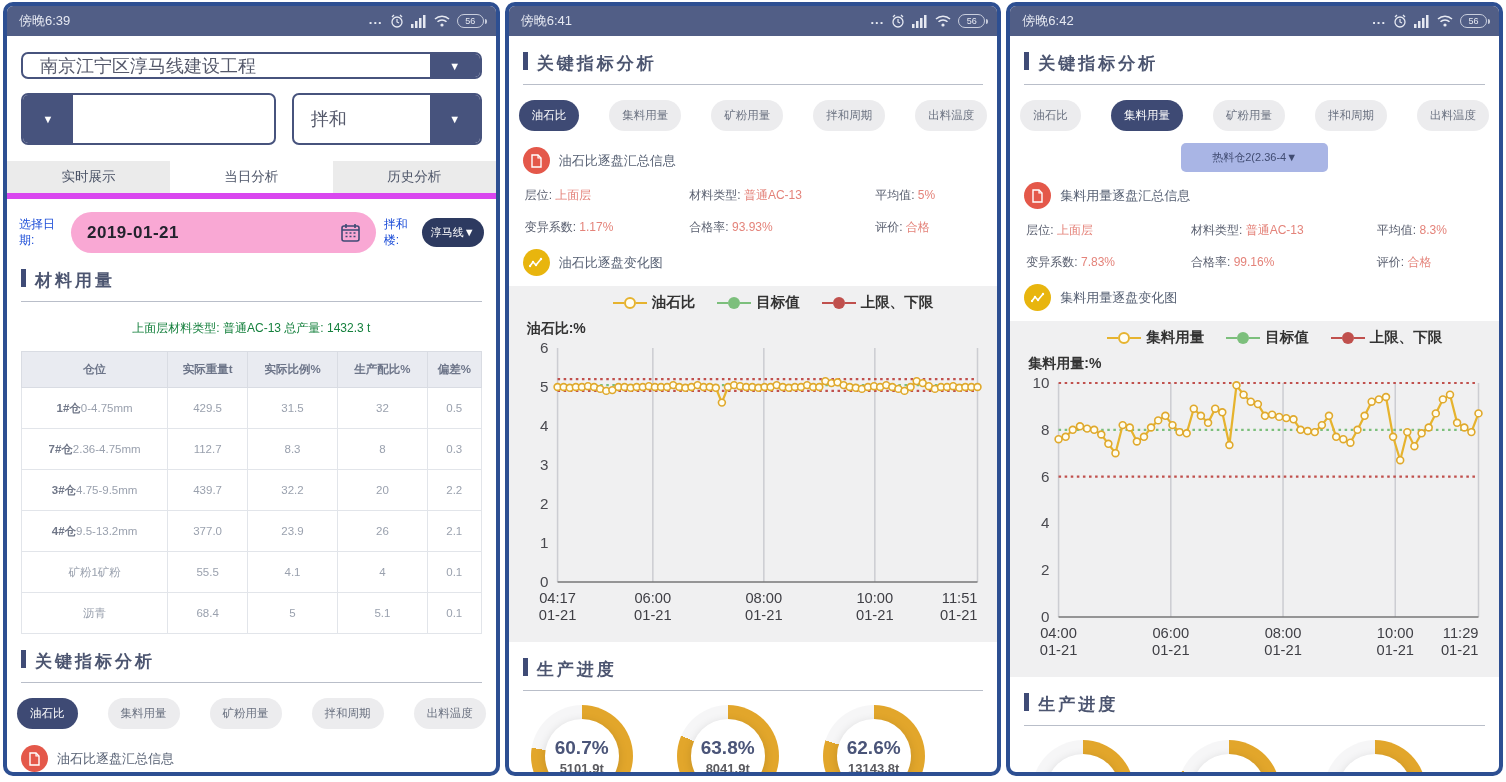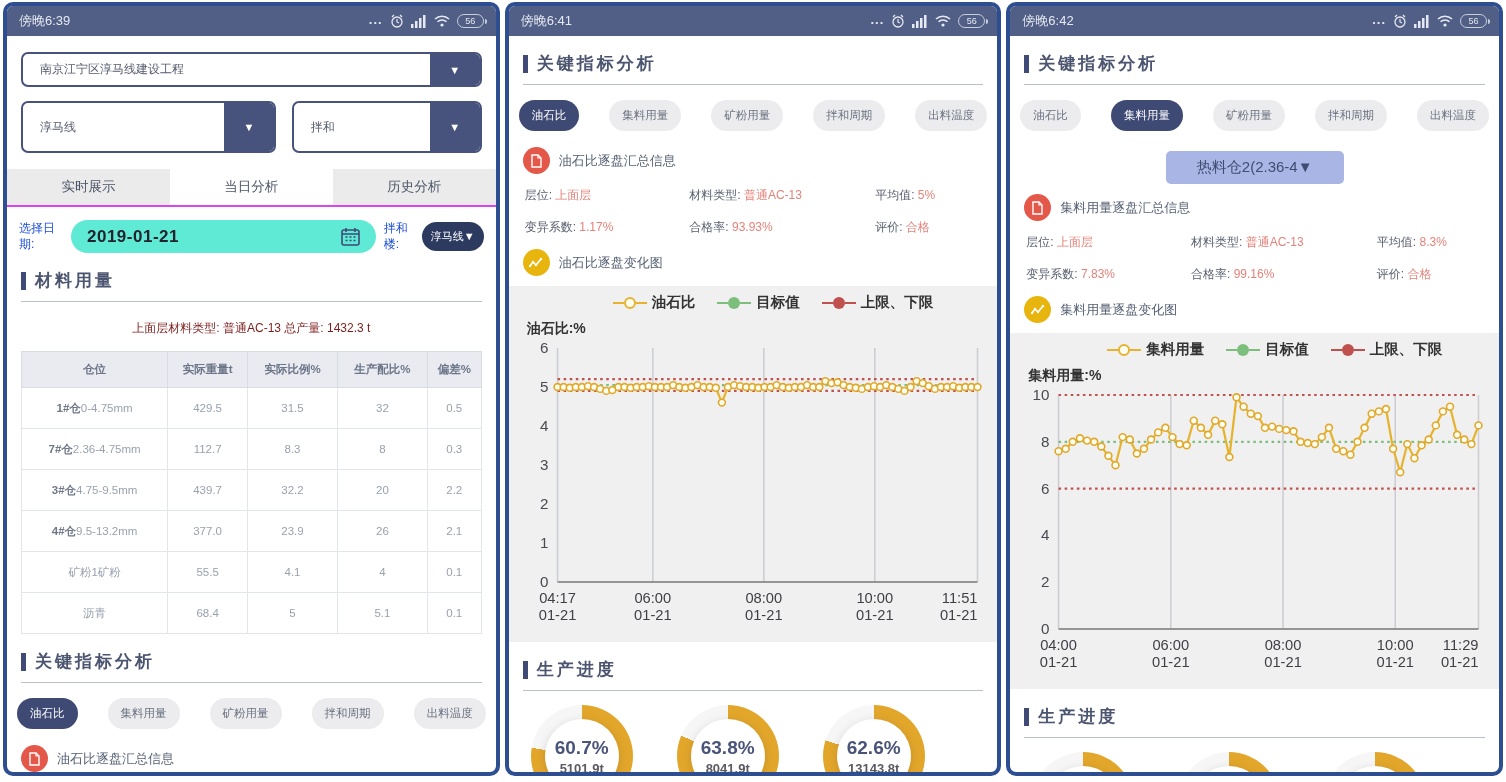--- a/index.html
+++ b/index.html
@@ -9,50 +9,50 @@
 
   
   .statusbar { height:30px; background:#515e86; color:#e6e9f2; display:flex; align-items:center; justify-content:space-between; padding:0 12px; font-size:13px; flex:0 0 auto; }
   .sb-right { display:flex; align-items:center; gap:7px; }
   .sb-dots { letter-spacing:1px; font-weight:700; margin-top:-4px; }
   .battery { border:1px solid #c9cedd; border-radius:7px; width:27px; height:14px; font-size:9px; color:#e6e9f2; display:flex; align-items:center; justify-content:center; position:relative; }
   .battery::after { content:""; position:absolute; right:-4px; top:4px; width:2px; height:5px; background:#c9cedd; border-radius:0 2px 2px 0; }
 
   
   .sel { border:2px solid #47537d; border-radius:7px; display:flex; background:#fff; overflow:hidden; }
-  .sel .val { flex:1; display:flex; align-items:center; padding-left:17px; font-size:12px; color:#55596b; white-space:nowrap; }
+  .sel .val { flex:1; display:flex; align-items:center; padding-left:17px; font-size:18px; color:#55596b; white-space:nowrap; }
   .sel .dd { width:50px; background:#47537d; color:#fff; display:flex; align-items:center; justify-content:center; font-size:11px; flex:0 0 auto; }
   .proj-sel { margin:16px 14px 0; height:58px; }
   .row2 { display:flex; gap:16px; margin:14px 14px 0; }
   .row2 .sel { height:52px; }
   .sel-line { flex:1.35; }
   .sel-mix { flex:1; }
 
   
-  .tabs { display:flex; margin-top:16px; background:#ebebeb; border-bottom:2px solid #d946ef; height:38px; flex:0 0 auto; }
+  .tabs { display:flex; margin-top:16px; background:#ebebeb; border-bottom:6px solid #d946ef; height:38px; flex:0 0 auto; }
   .tab { flex:1; display:flex; align-items:center; justify-content:center; font-size:13.5px; color:#4d5568; cursor:default; }
   .tab.active { background:#fff; }
 
   
   .date-row { display:flex; align-items:center; gap:8px; margin:13px 12px 0; }
   .tiny-label { font-size:12px; color:#1d4ed8; line-height:1.3; flex:0 0 auto; width:44px; }
   .tiny-label.plant { width:30px; }
-  .date-pill { flex:1; background:#5eead4; border-radius:22px; height:33px; display:flex; align-items:center; padding:0 16px; }
+  .date-pill { flex:1; background:#f9a8d4; border-radius:22px; height:41px; display:flex; align-items:center; padding:0 16px; }
   .date-pill .dt { font-size:17px; font-weight:700; color:#23232e; letter-spacing:.5px; }
   .date-pill svg { margin-left:auto; }
   .plant-pill { background:#2d3a60; color:#fff; font-size:11px; border-radius:15px; padding:7px 9px; white-space:nowrap; flex:0 0 auto; }
 
   
-  .sec { display:flex; align-items:center; margin:16px 14px 0;font-family:Liberation Mono, monospace; }
+  .sec { display:flex; margin:16px 14px 0;font-family:Liberation Mono, monospace; }
   .sec-bar { width:5px; height:18px; background:#3f4b76; margin-right:9px; }
   .sec-title { font-size:17px; font-weight:700; color:#4c5570; letter-spacing:3px; }
   .sec-hr { border:none; border-top:1px solid #b9bec9; margin:9px 14px 0; }
 
   
-  .tbl-caption { text-align:center; font-size:12px; color:#7f1d1d; margin-top:18px; }
+  .tbl-caption { text-align:center; font-size:12px; color:#15803d; margin-top:18px; }
   table.mat { width:calc(100% - 28px); margin:14px 14px 0; border-collapse:collapse; font-size:11.5px; }
   table.mat th { background:#e9ebf1; color:#6d7589; font-weight:700; height:36px; border:1px solid #d9dce3; }
   table.mat td { color:#9aa1ae; text-align:center; height:41px; border:1px solid #e2e5ea; }
   table.mat td b { color:#707788; font-weight:700; }
 
   
   .pills { display:flex; gap:9px; margin:15px 10px 0; justify-content:space-between; }
   .pill { background:#ececee; color:#6a7180; font-size:11.5px; padding:8px 13px; border-radius:17px; white-space:nowrap; }
   .pill.active { background:#3e4a74; color:#fff; }
 
@@ -62,21 +62,21 @@
   .circ-ic.red { background:#e4584a; }
   .circ-ic.yellow { background:#e8b50e; }
   .icon-row .txt { font-size:13px; color:#555f72; }
 
   
   .info-grid { display:grid; grid-template-columns:1.55fr 1.75fr 1fr; row-gap:15px; margin:13px 16px 0; font-size:12px; }
   .info-item .lb { color:#5a6070; }
   .info-item .vl { color:#e4837a; }
 
   
-  .hopper { margin:20px auto 0; width:fit-content; background:#a9b5e5; color:#414c72; font-size:15px; padding:7px 31px; border-radius:5px; }
+  .hopper { margin:12px auto 0; width:fit-content; background:#a9b5e5; color:#414c72; font-size:11px; padding:7px 31px; border-radius:5px; }
 
   
   .chart-panel { background:#f0f0f1; margin-top:10px; padding:7px 8px 4px; }
   .legend { display:flex; justify-content:center; gap:22px; padding-left:40px; align-items:center; font-size:14.5px; color:#333; font-weight:600; }
   .leg-item { display:flex; align-items:center; gap:5px; }
   .leg-mark { display:flex; align-items:center; }
   .leg-line { display:inline-block; width:11px; height:2px; }
   .leg-dot { display:inline-block; width:12px; height:12px; border-radius:50%; }
   .ylab { font-size:14px; color:#333; margin:8px 0 0 10px; font-weight:600; }
   .chart-svg { display:block; width:100%; }
@@ -122,21 +122,20 @@
       </span>
     </div>
 
     <div class="sel proj-sel">
       <span class="val">南京江宁区淳马线建设工程</span>
       <span class="dd">▼</span>
     </div>
 
     <div class="row2">
       <div class="sel sel-line">
-        <span class="val">淳马线</span>
         <span class="dd">▼</span>
       </div>
       <div class="sel sel-mix">
         <span class="val">拌和</span>
         <span class="dd">▼</span>
       </div>
     </div>
 
     <div class="tabs" id="p1-tabs">
         <div class="tab">实时展示</div>

